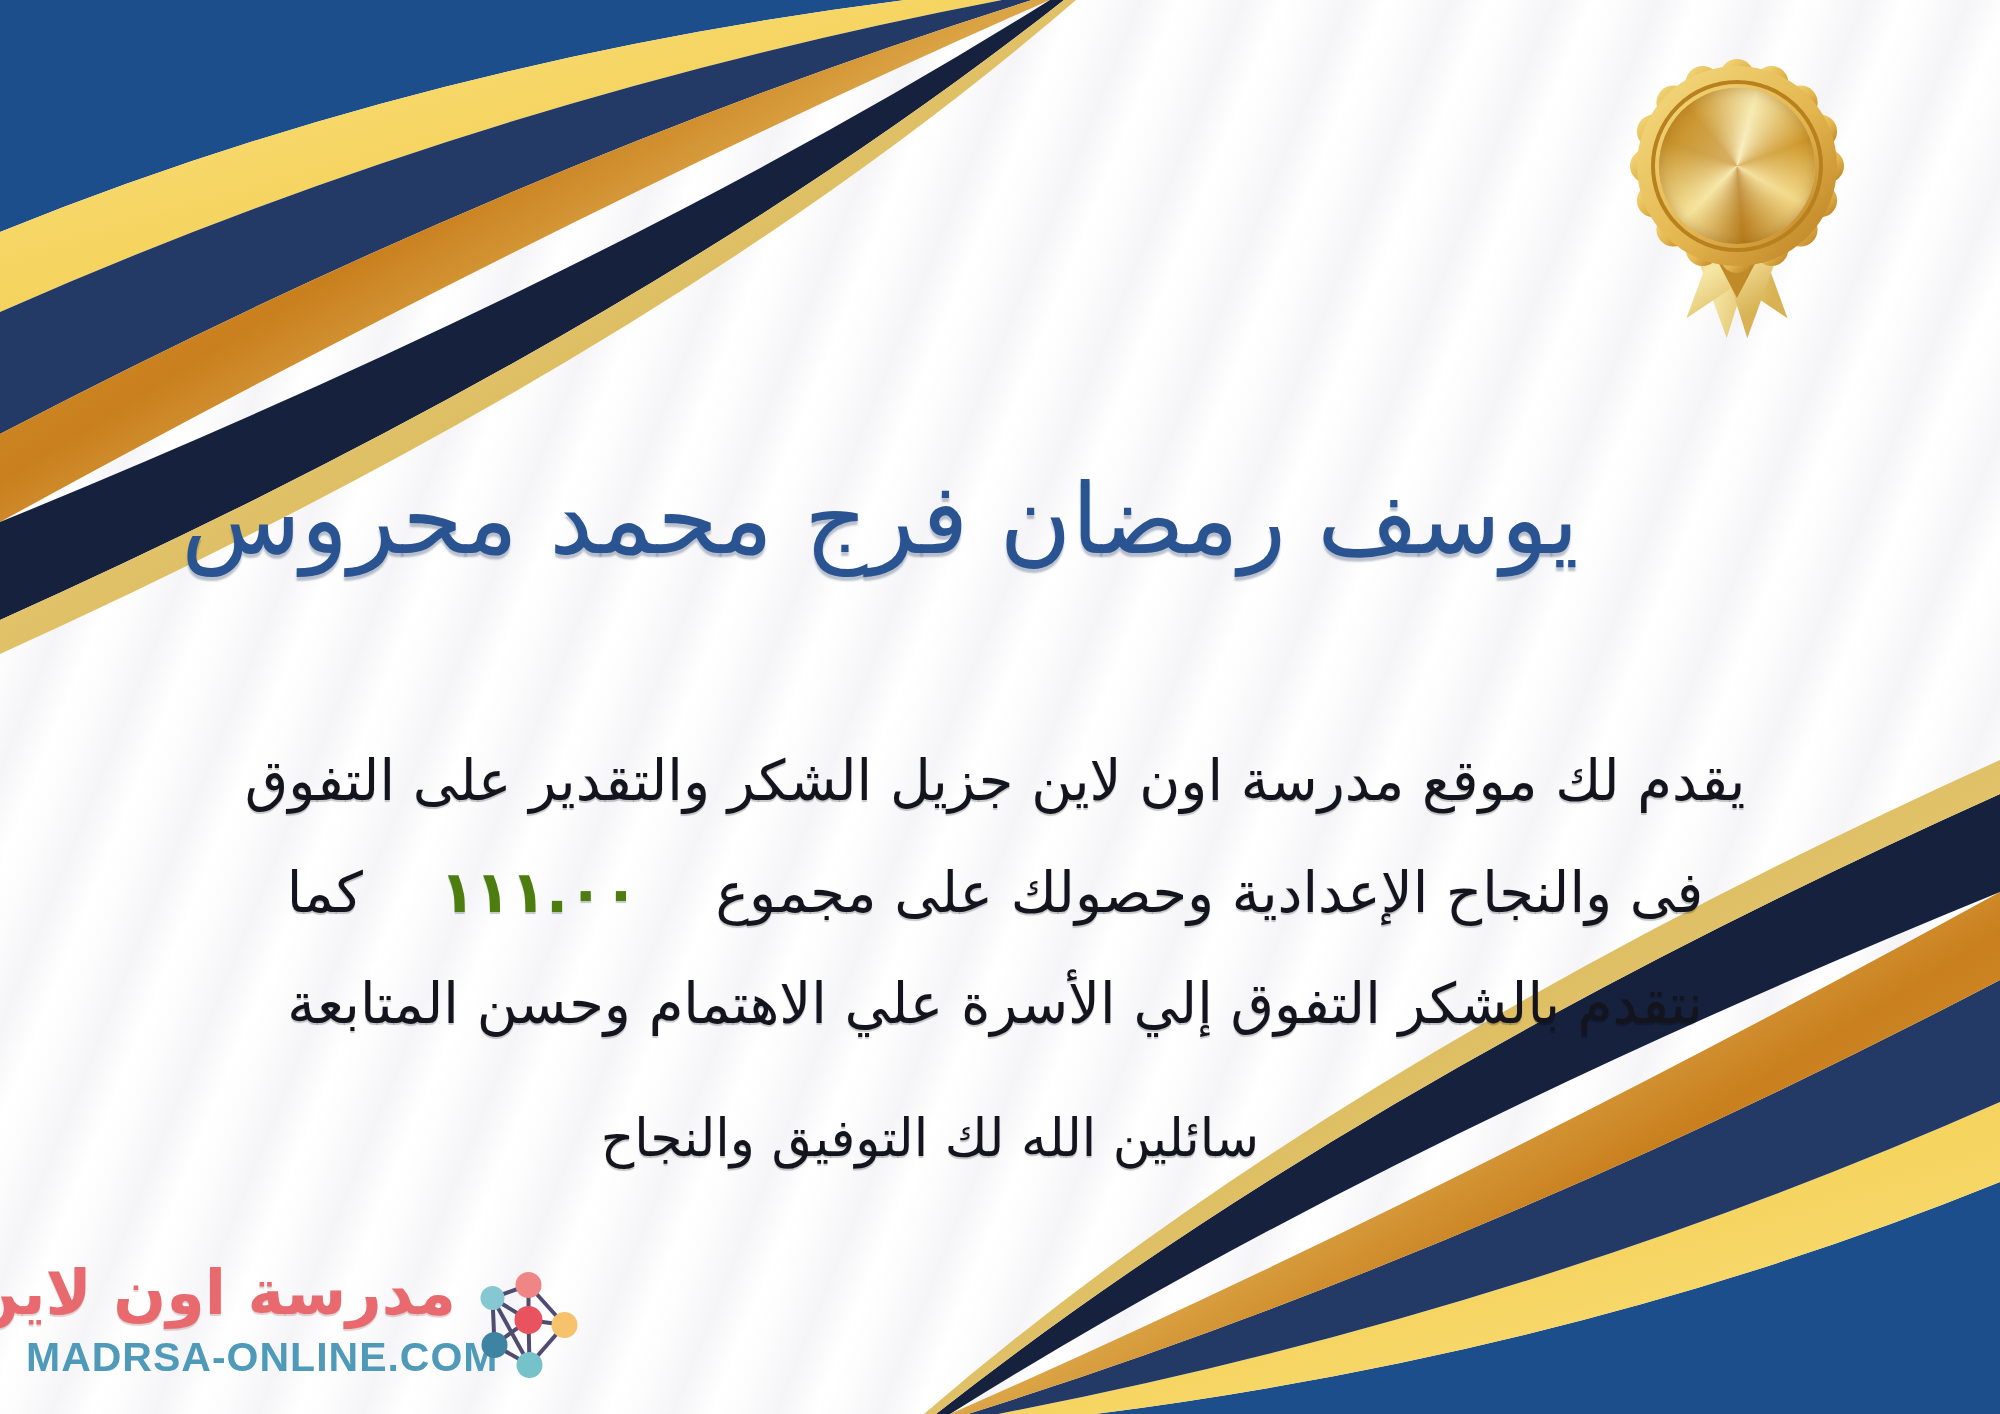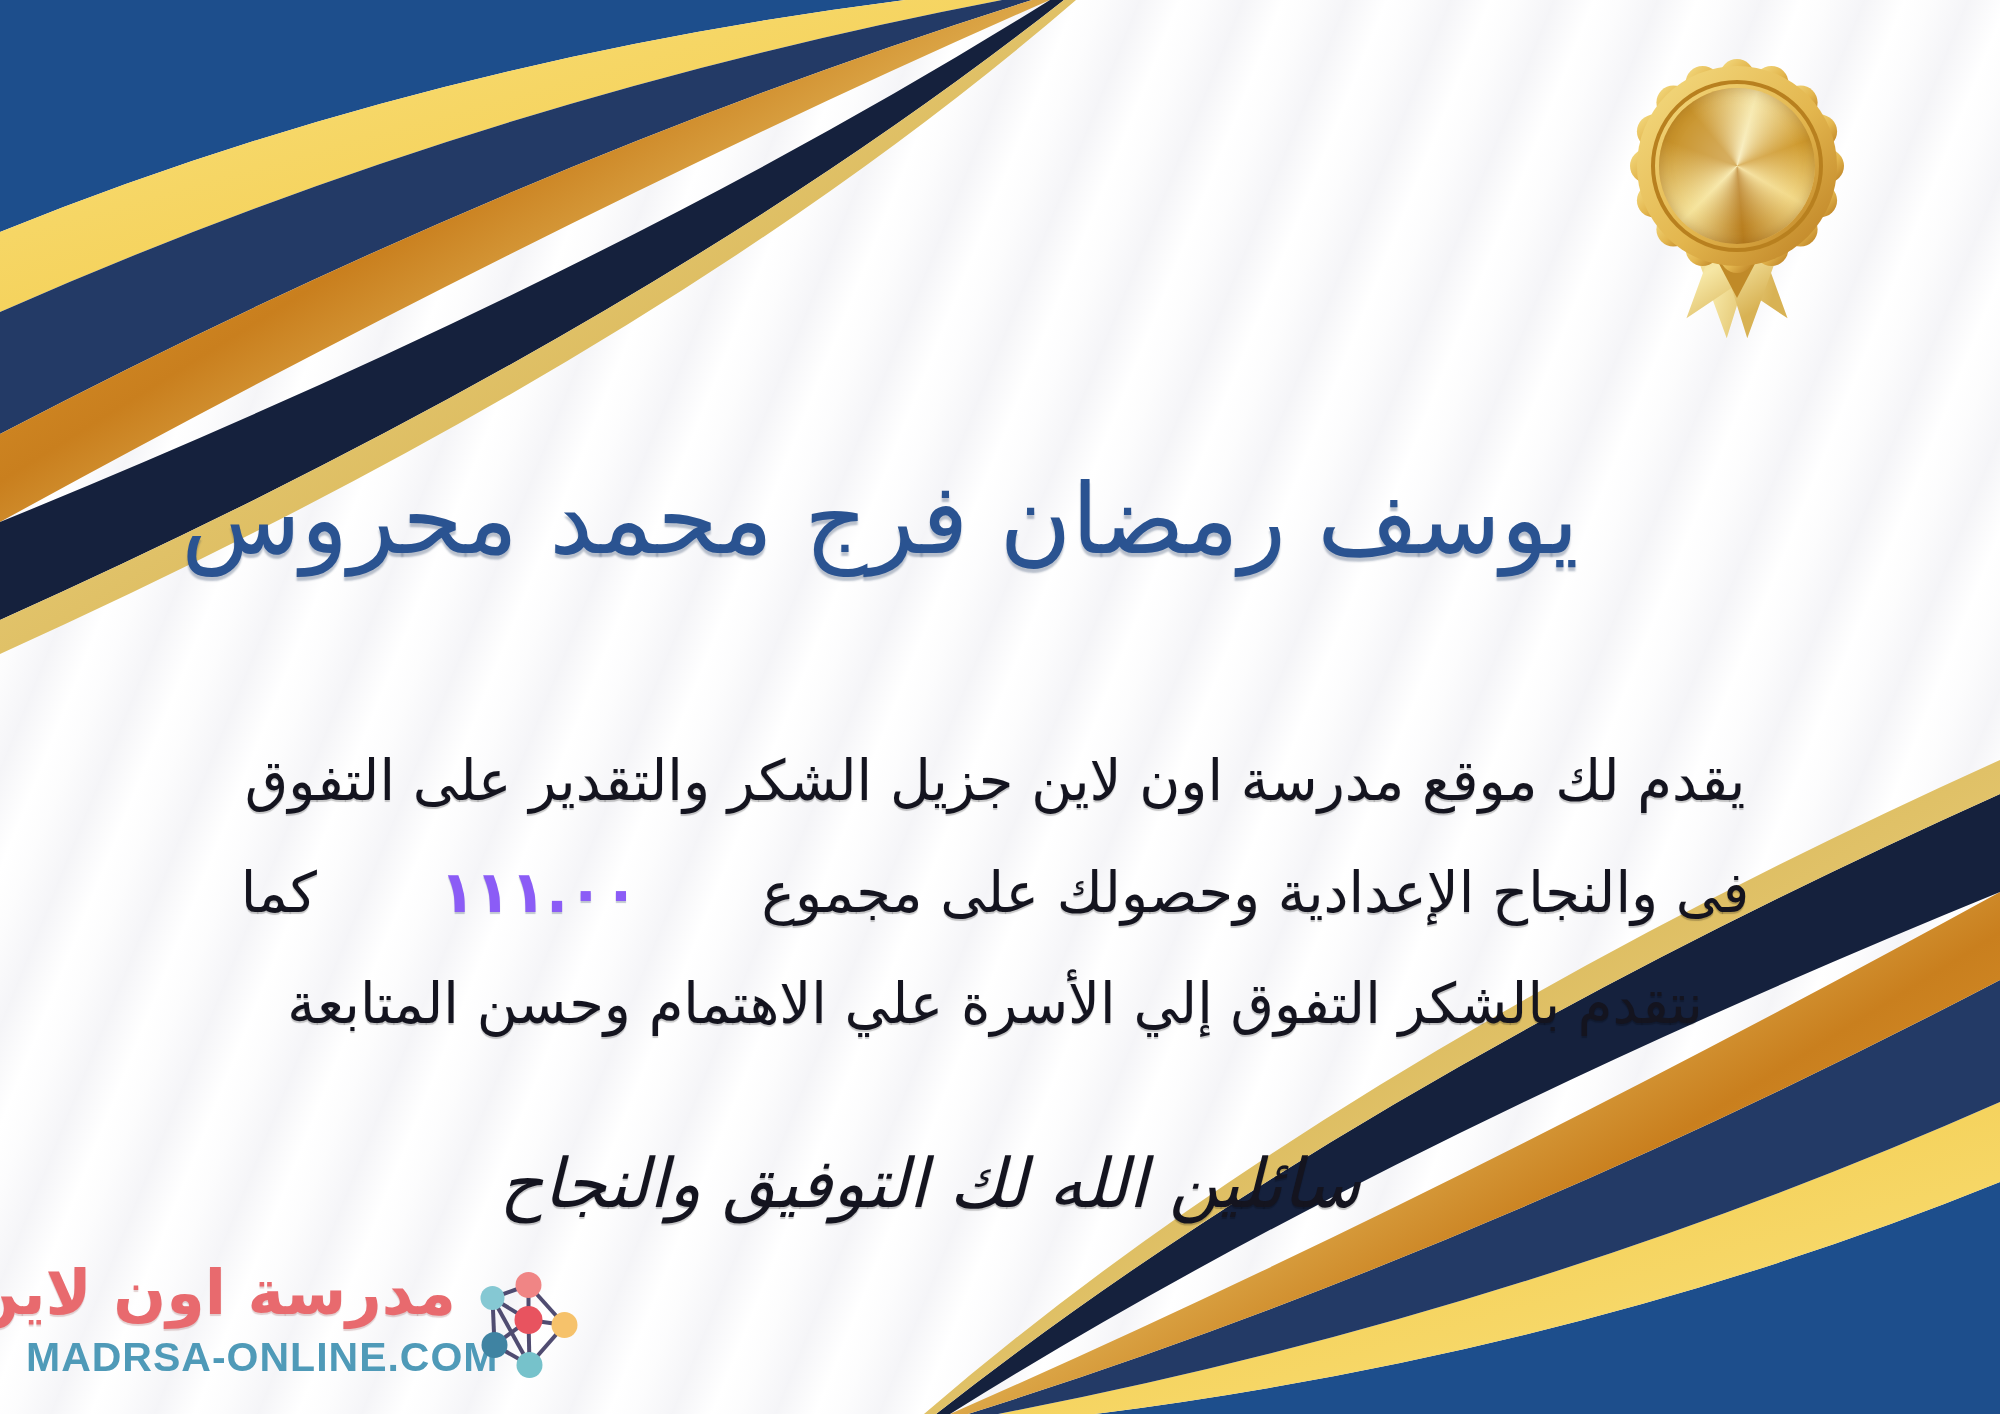--- a/index.html
+++ b/index.html
@@ -30,28 +30,27 @@
     text-shadow:0 4px 2px rgba(16,40,80,.28);
     white-space:nowrap;
   }
   .body-text{
     left:30px;right:40px;top:726px;text-align:center;direction:rtl;
     font-size:56px;color:#14141f;line-height:1.96;
     text-shadow:0 2px 1px rgba(0,0,0,.22);
   }
   .body-text .line{white-space:nowrap;}
   .score{
-    color:#8b5cf6;font-weight:bold;margin:0 105px;font-size:58px;
+    color:#4d7c0f;font-weight:bold;margin:0 59px;font-size:58px;
     text-shadow:0 2px 1px rgba(16,40,80,.25);
   }
   .closing{
-    left:0;top:1144px;width:1860px;text-align:center;direction:rtl;
-    font-size:68px;color:#14141f;text-shadow:0 2px 1px rgba(0,0,0,.22);
+    left:0;top:1108px;width:1860px;text-align:center;direction:rtl;
+    font-size:52px;color:#14141f;text-shadow:0 2px 1px rgba(0,0,0,.22);
     white-space:nowrap;
-    font-style:italic;
   }
 
   
   .medal{left:1612px;top:36px;width:250px;height:340px;}
   .medal svg{position:absolute;inset:0;}
   .medal-face{
     position:absolute;left:47px;top:52px;width:156px;height:156px;border-radius:50%;
     background:
       radial-gradient(circle at 50% 46%, rgba(255,255,255,.28), rgba(255,255,255,0) 58%),
       conic-gradient(from -40deg,

